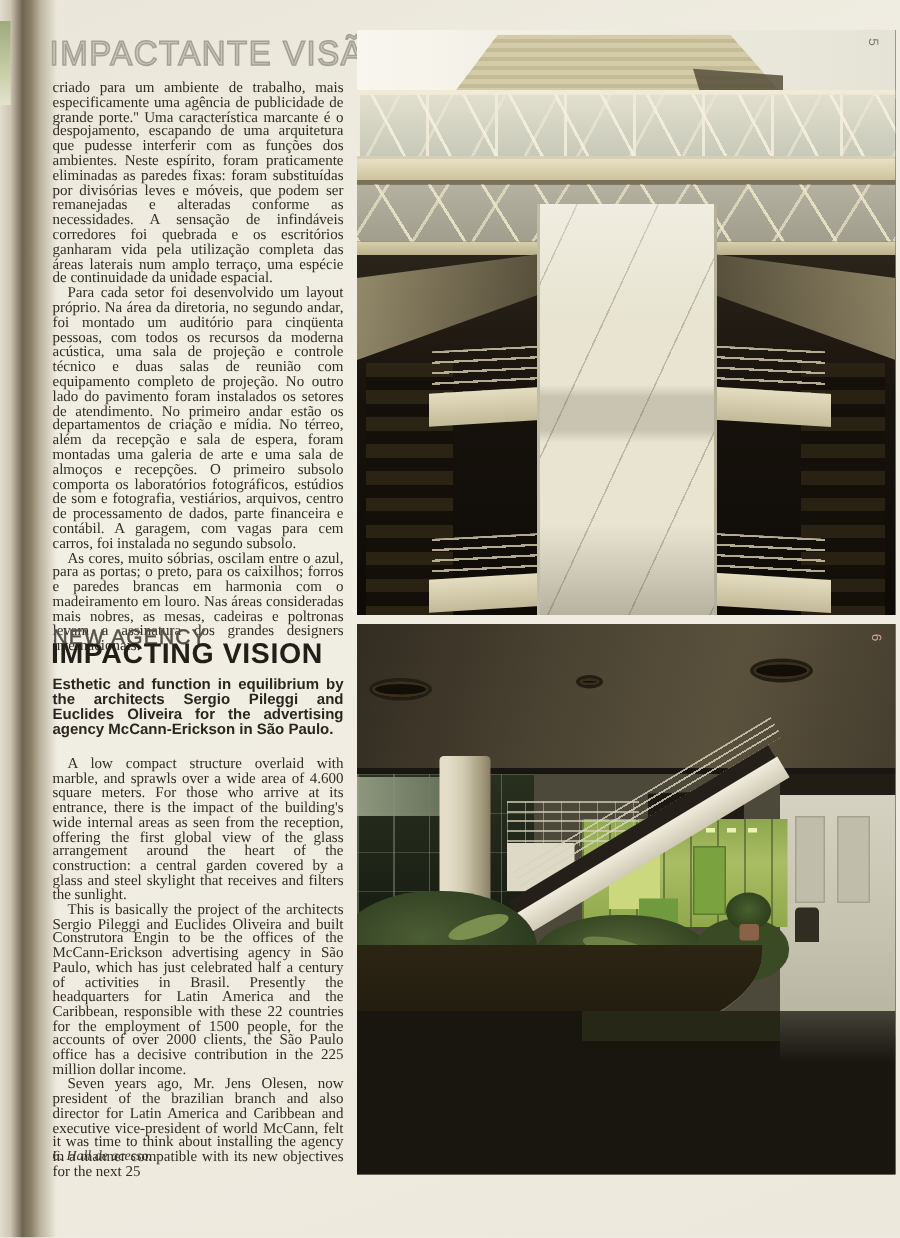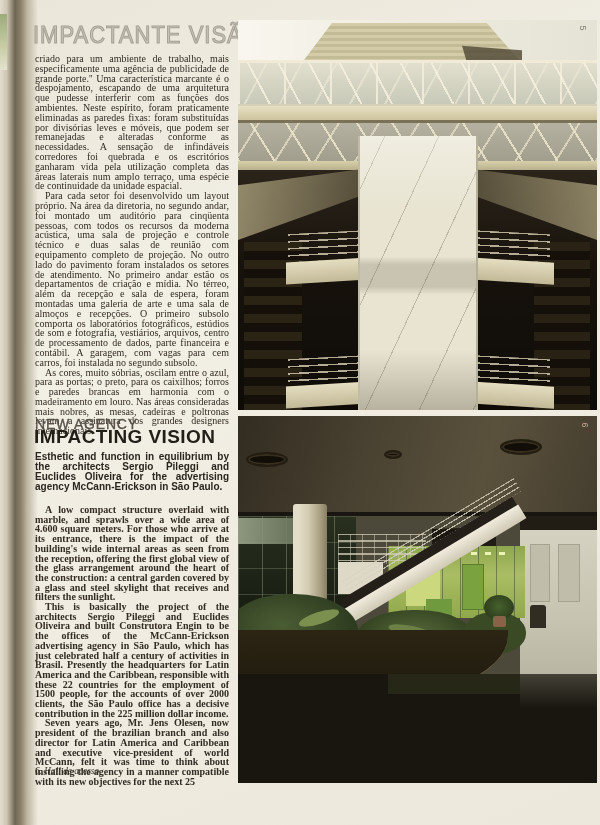--- a/index.html
+++ b/index.html
@@ -19,21 +19,21 @@
               font-family:"Liberation Sans",sans-serif; font-size:22px; font-weight:400;
               letter-spacing:1px; color:#c9c5b9; -webkit-text-stroke:1px #a5a195;
               transform:scaleY(1.05); white-space:nowrap; }
 
   
   .col { position:absolute; left:35px; width:194px; color:#322c24; }
   .body-text p { font-size:10px; line-height:9.8px; text-align:justify; }
   .body-text p.ind { text-indent:10px; }
   .pt-text { top:54px; }
   .en-text { top:505px; }
-  .en-text p { line-height:9.7px;font-weight:bold; }
+  .en-text p { line-height:9.7px; }
 
   .kicker { position:absolute; left:35px; top:416px; font-family:"Liberation Sans",sans-serif;
             font-size:14px; letter-spacing:0.8px; color:#57524a; -webkit-text-stroke:0.3px #57524a; }
   .headline { position:absolute; left:34px; top:426px; font-family:"Liberation Sans",sans-serif;
               font-size:19px; font-weight:bold; letter-spacing:0.4px; color:#221e18;text-align:right; }
   .standfirst { position:absolute; left:35px; top:452px; width:194px;
                 font-family:"Liberation Sans",sans-serif; font-size:10px; font-weight:bold;
                 line-height:10px; text-align:justify; color:#2a261f; }
 
   .captions { position:absolute; left:35px; top:766px; width:200px;

